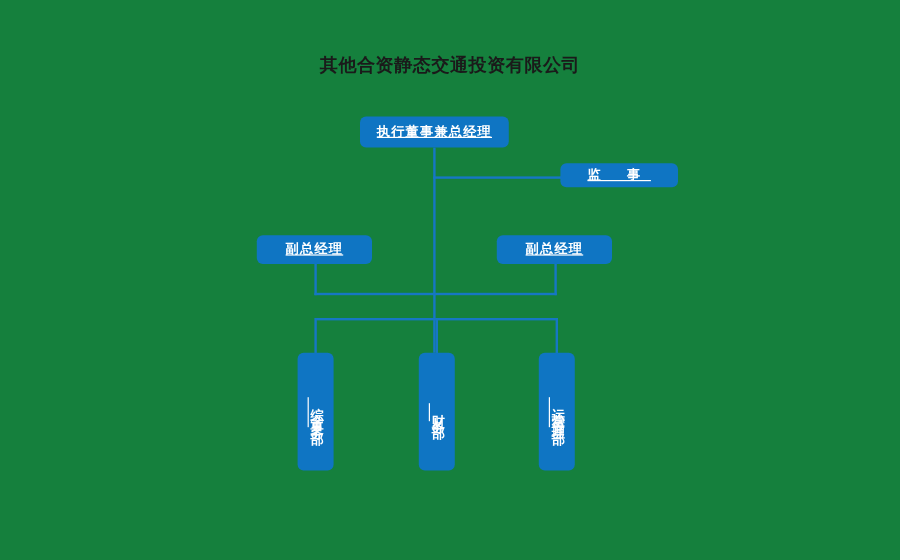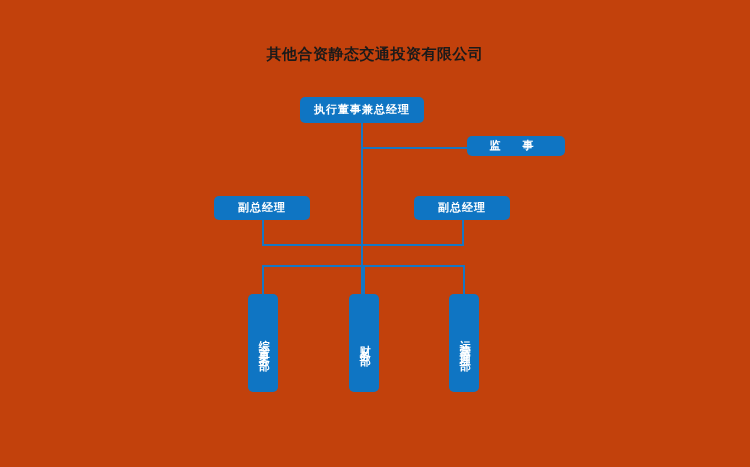--- a/index.html
+++ b/index.html
@@ -4,21 +4,21 @@
 <style>
   html, body {
     margin: 0;
     padding: 0;
     background: #ffffff;
   }
   #canvas {
     position: relative;
     width: 750px;
     height: 467px;
-    background: #c2410c;
+    background: #15803d;
     overflow: hidden;
     font-family: "DejaVu Sans", "Liberation Sans", sans-serif;
   }
 
   
   #chart-title {
     position: absolute;
     left: 0;
     top: 45px;
     width: 750px;
@@ -37,20 +37,21 @@
     border-radius: 5px;
     color: #ffffff;
     box-sizing: border-box;
     display: flex;
     align-items: center;
     justify-content: center;
     font-size: 11px;
     font-weight: bold;
     letter-spacing: 1px;
     line-height: 1.15;
+    text-decoration: underline;
   }
   .node.h {
     
     padding: 0 6px;
     white-space: nowrap;
   }
   .node.v {
     
     writing-mode: vertical-rl;
     text-orientation: upright;

